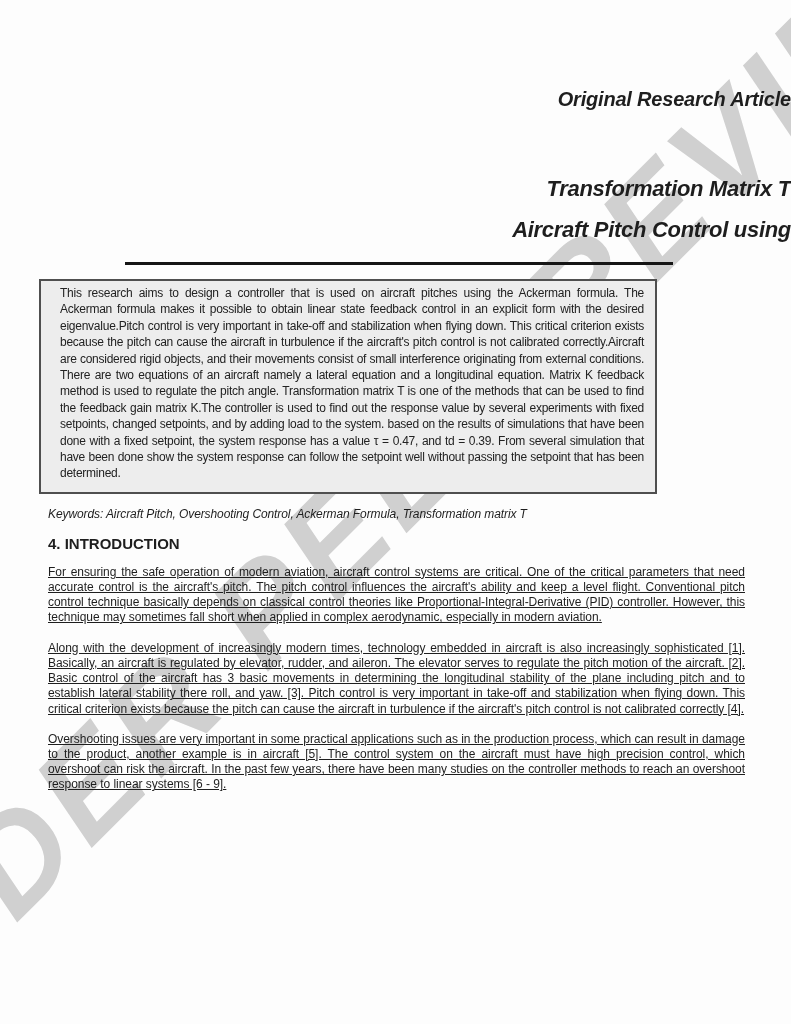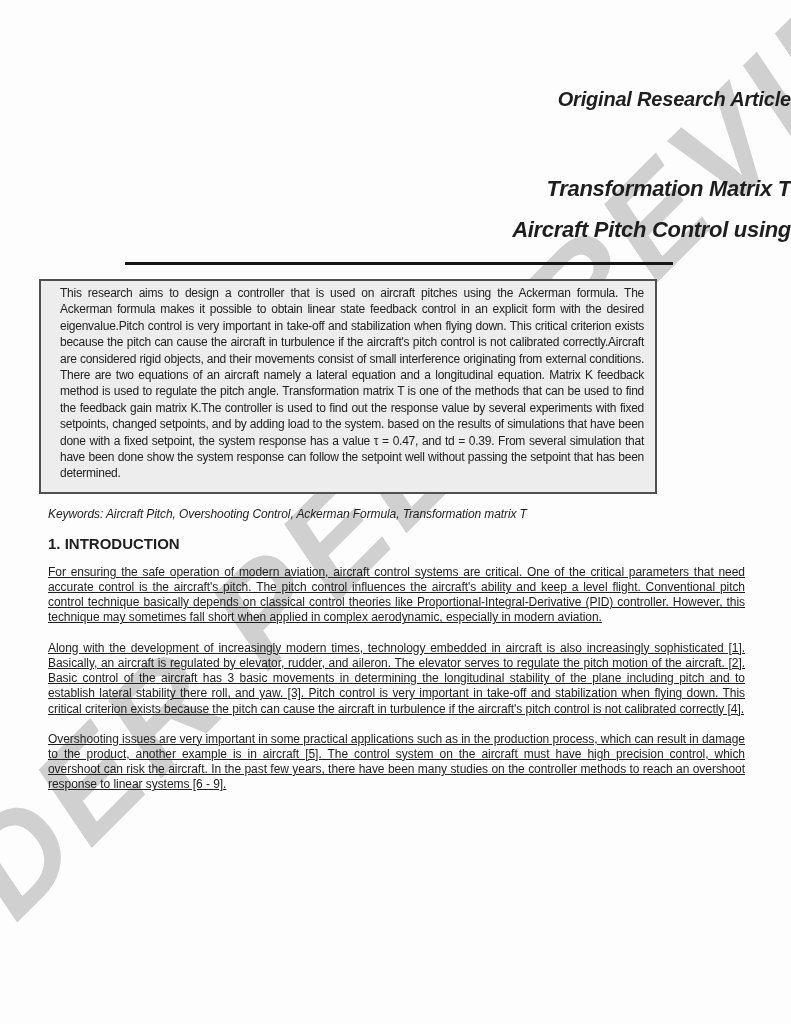--- a/index.html
+++ b/index.html
@@ -132,21 +132,21 @@
 
     <div class="title-rule"></div>
 
 
     <div class="abstract-box">
       <p>This research aims to design a controller that is used on aircraft pitches using the Ackerman formula. The Ackerman formula makes it possible to obtain linear state feedback control in an explicit form with the desired eigenvalue.Pitch control is very important in take-off and stabilization when flying down. This critical criterion exists because the pitch can cause the aircraft in turbulence if the aircraft's pitch control is not calibrated correctly.Aircraft are considered rigid objects, and their movements consist of small interference originating from external conditions. There are two equations of an aircraft namely a lateral equation and a longitudinal equation. Matrix K feedback method is used to regulate the pitch angle. Transformation matrix T is one of the methods that can be used to find the feedback gain matrix K.The controller is used to find out the response value by several experiments with fixed setpoints, changed setpoints, and by adding load to the system. based on the results of simulations that have been done with a fixed setpoint, the system response has a value τ = 0.47, and td = 0.39. From several simulation that have been done show the system response can follow the setpoint well without passing the setpoint that has been determined.</p>
     </div>
 
     <p class="keywords">Keywords: Aircraft Pitch, Overshooting Control, Ackerman Formula, Transformation matrix T</p>
 
-    <h2 class="intro-h">1. INTRODUCTION</h2>
+    <h2 class="intro-h">4. INTRODUCTION</h2>
 
     <p class="body-para">For ensuring the safe operation of modern aviation, aircraft control systems are critical. One of the critical parameters that need accurate control is the aircraft's pitch. The pitch control influences the aircraft's ability and keep a level flight. Conventional pitch control technique basically depends on classical control theories like Proportional-Integral-Derivative (PID) controller. However, this technique may sometimes fall short when applied in complex aerodynamic, especially in modern aviation.</p>
 
     <p class="body-para">Along with the development of increasingly modern times, technology embedded in aircraft is also increasingly sophisticated [1]. Basically, an aircraft is regulated by elevator, rudder, and aileron. The elevator serves to regulate the pitch motion of the aircraft. [2]. Basic control of the aircraft has 3 basic movements in determining the longitudinal stability of the plane including pitch and to establish lateral stability there roll, and yaw. [3]. Pitch control is very important in take-off and stabilization when flying down. This critical criterion exists because the pitch can cause the aircraft in turbulence if the aircraft's pitch control is not calibrated correctly [4].</p>
 
     <p class="body-para">Overshooting issues are very important in some practical applications such as in the production process, which can result in damage to the product, another example is in aircraft [5]. The control system on the aircraft must have high precision control, which overshoot can risk the aircraft. In the past few years, there have been many studies on the controller methods to reach an overshoot response to linear systems [6 - 9].</p>
 
   </div>
 </div>
 

